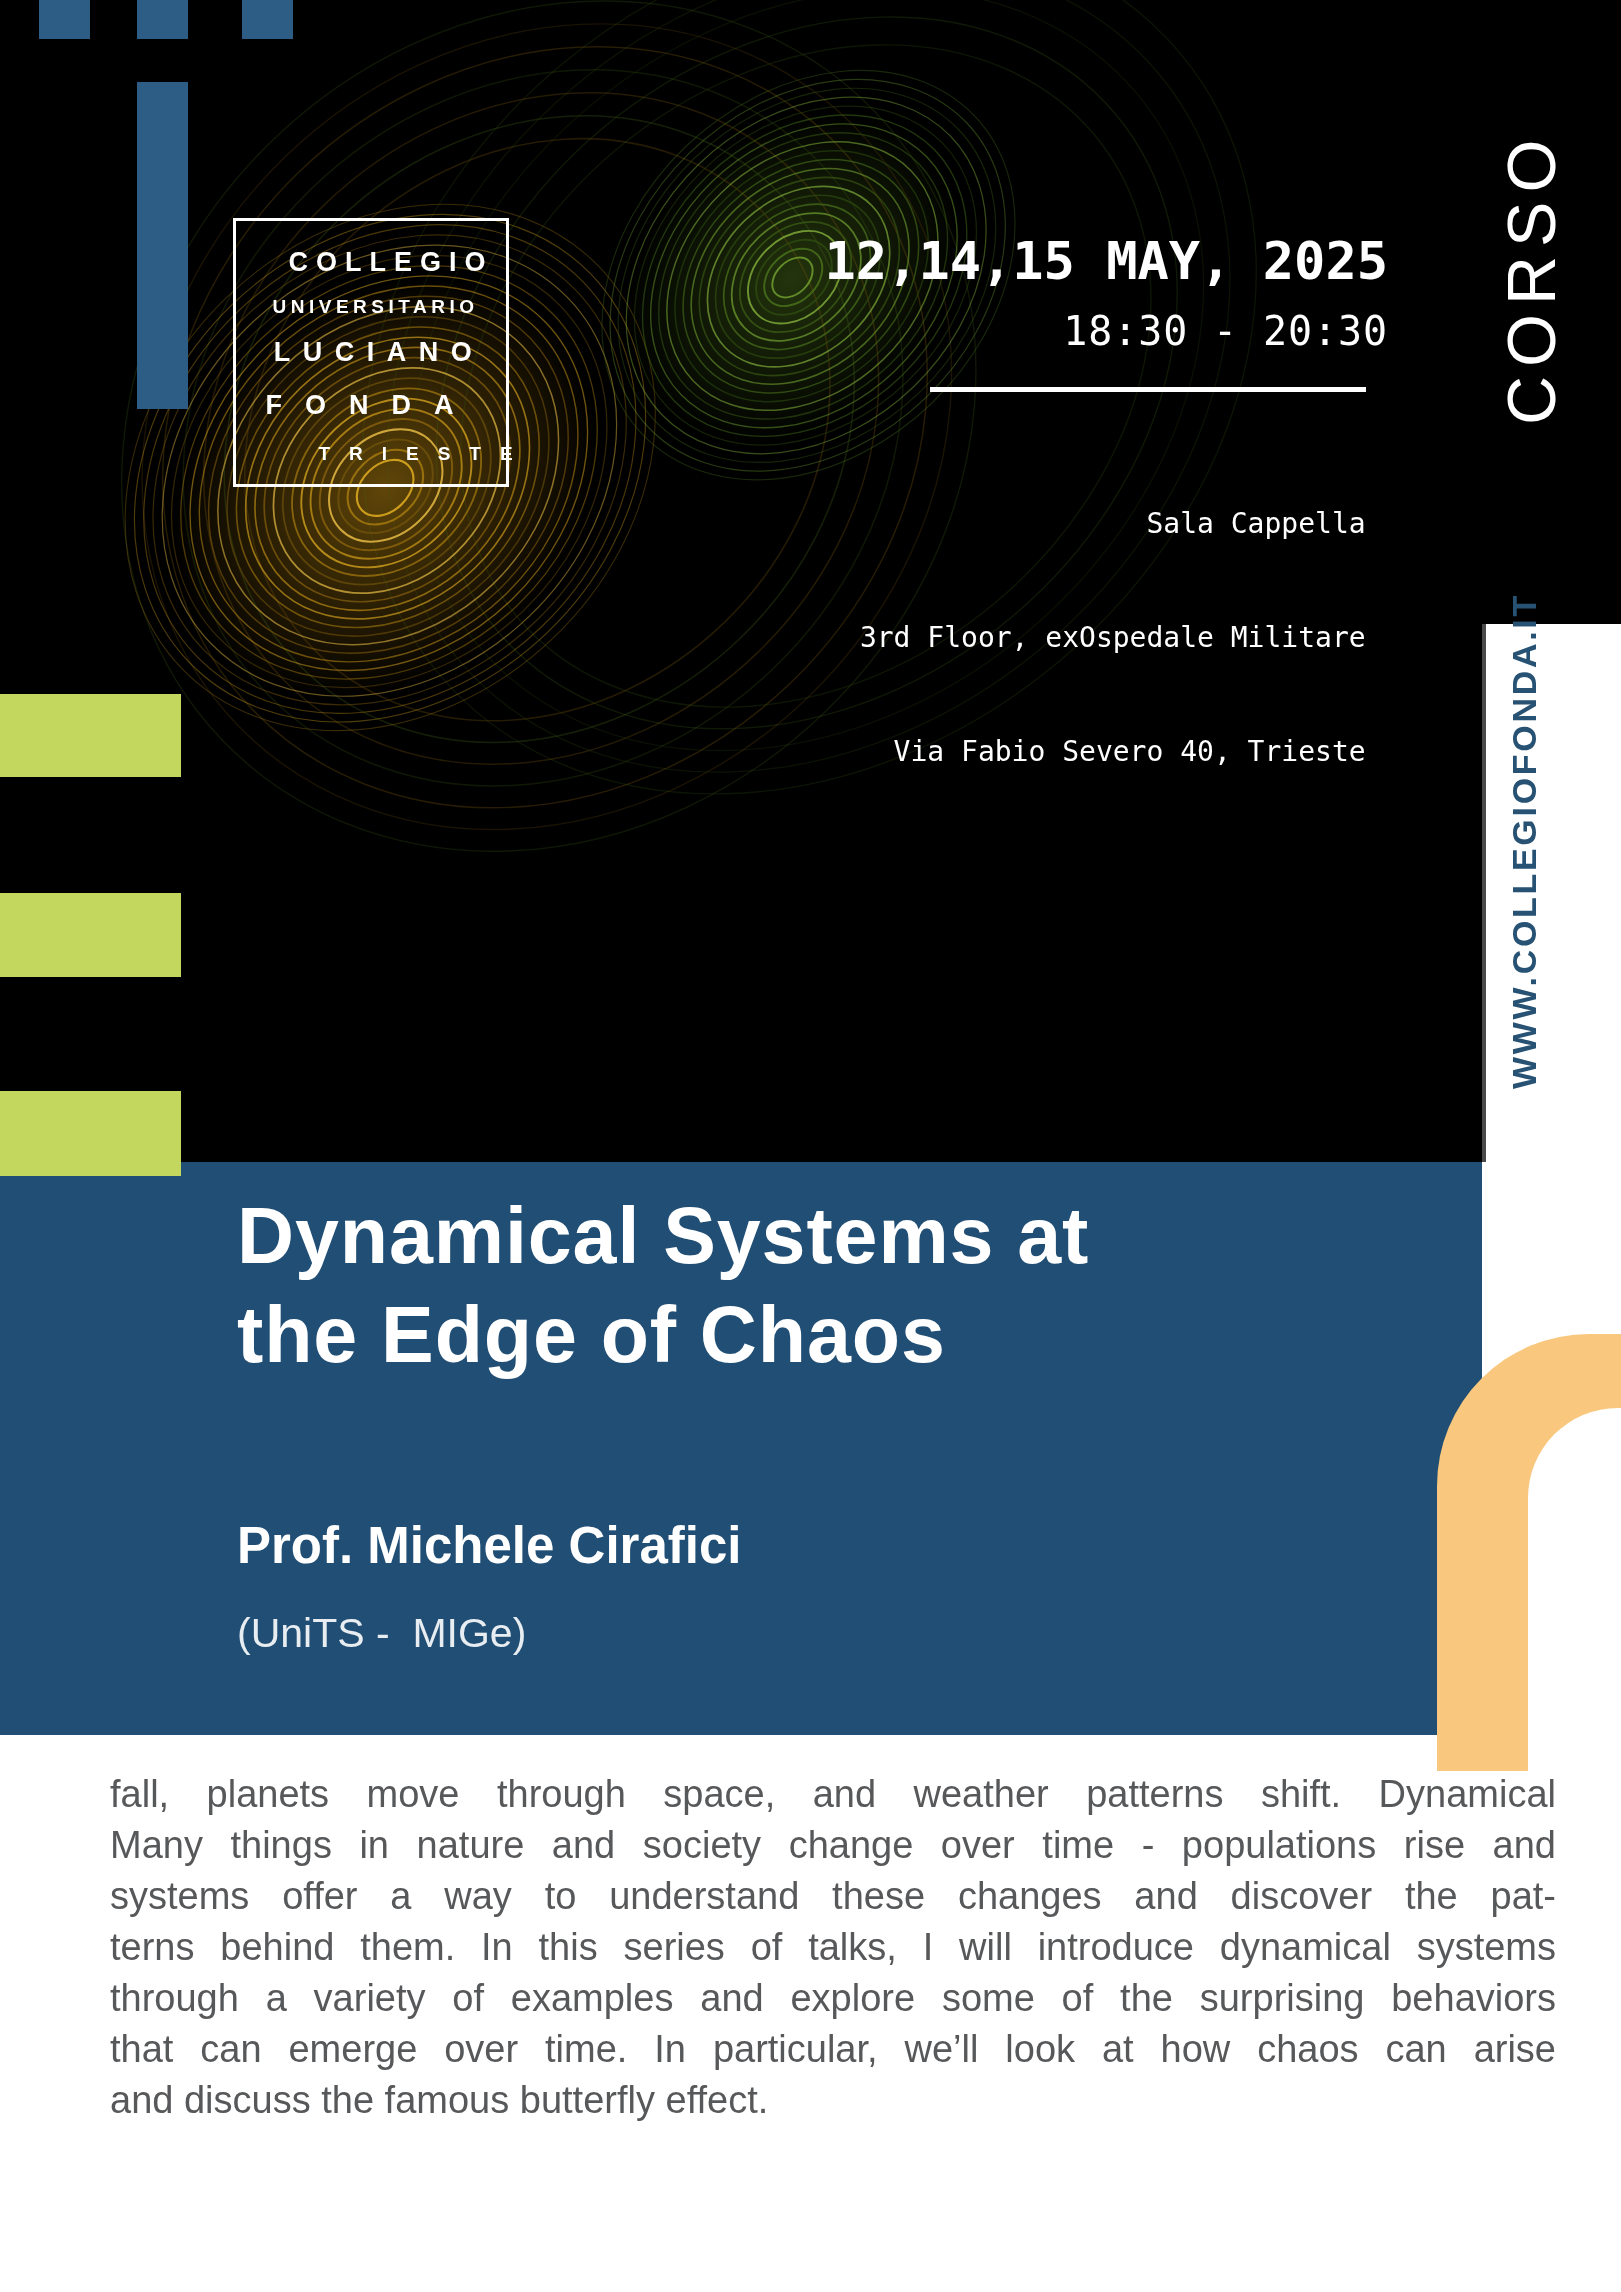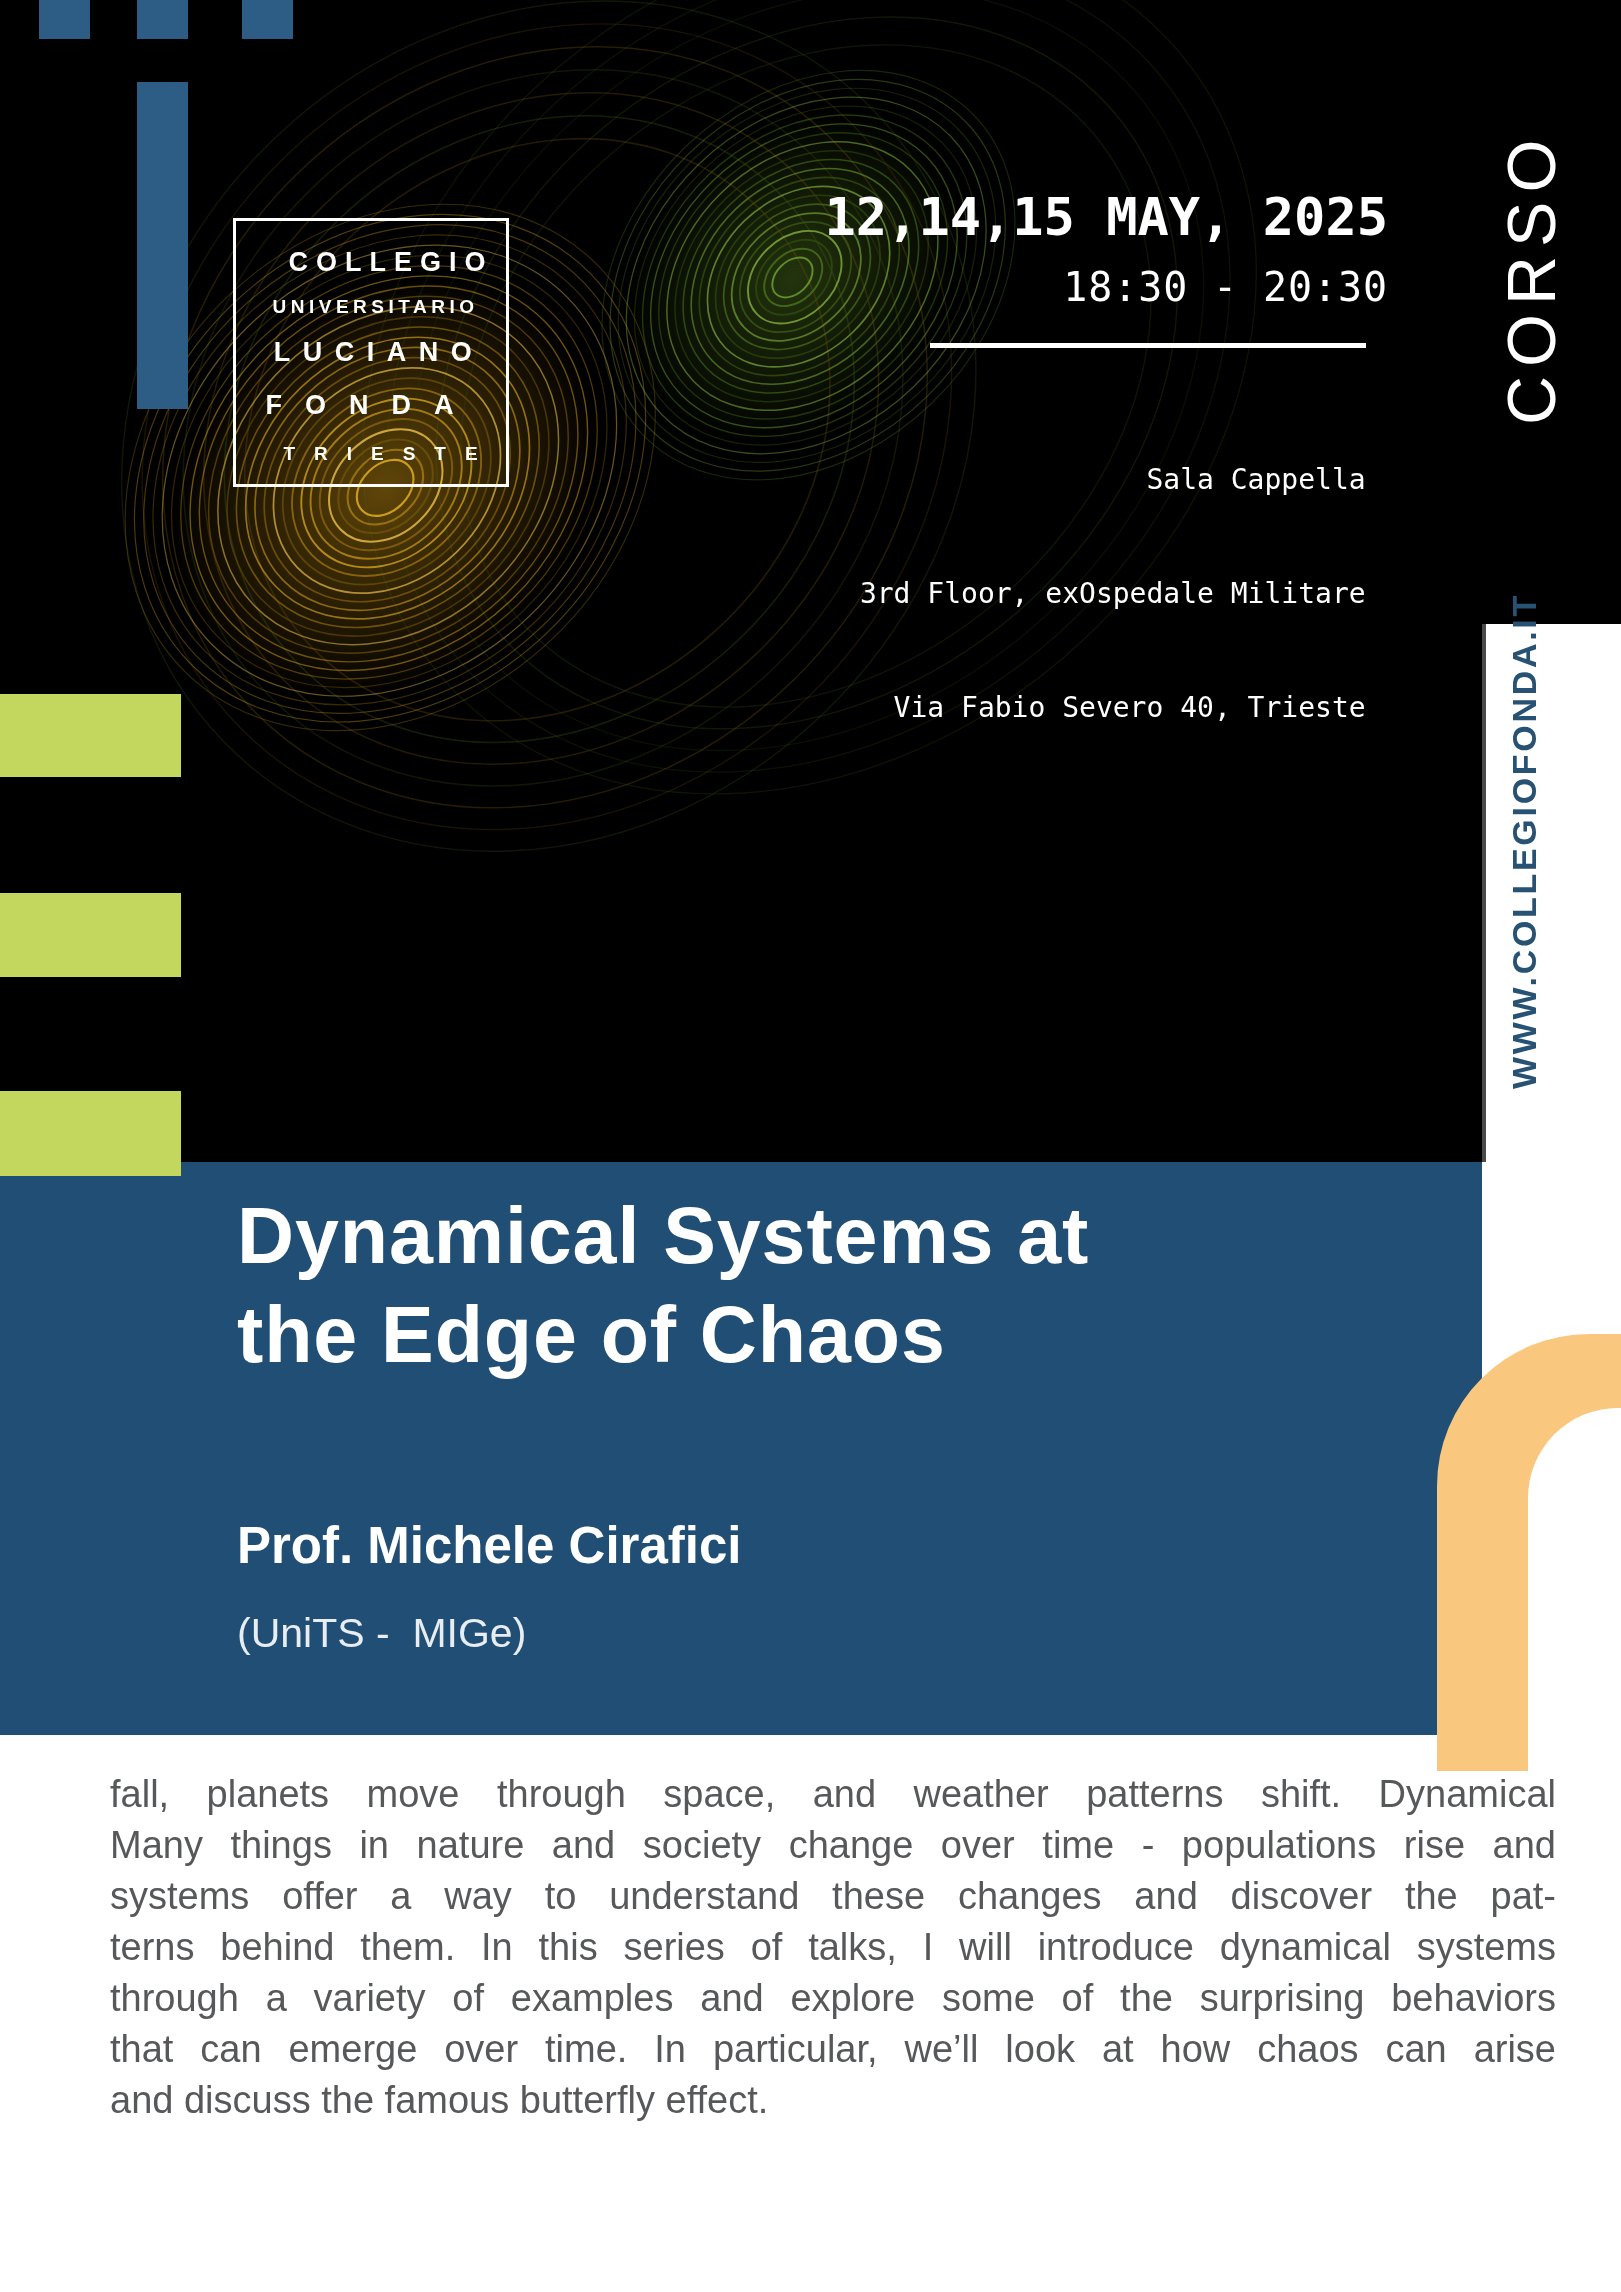--- a/index.html
+++ b/index.html
@@ -20,26 +20,26 @@
   .bar-blue{background:var(--bar-blue,#2d5c84);}
   .bar-green{background:var(--accent-green,#c3d65e);}
 
   
   .logo-box{left:233px;top:218px;width:270px;height:263px;border:3.6px solid #fff;color:#fff;}
   .logo-line{position:absolute;left:0;width:100%;text-align:center;white-space:nowrap;}
   .logo-l1{top:26px;font-size:27px;font-weight:bold;letter-spacing:8px;padding-left:20px;}
   .logo-l2{top:75px;font-size:19px;font-weight:bold;letter-spacing:4.5px;padding-left:4.5px;}
   .logo-l3{top:116px;font-size:27px;font-weight:bold;letter-spacing:12.5px;padding-left:8px;}
   .logo-l4{top:169px;font-size:27px;font-weight:bold;letter-spacing:23px;}
-  .logo-l5{top:222px;font-size:19px;font-weight:bold;letter-spacing:19px;padding-left:19px;}
+  .logo-l5{top:222px;font-size:19px;font-weight:bold;letter-spacing:19px;padding-left:19px;margin-left:35px;}
 
   
   .event-block{top:189px;right:233px;width:681px;text-align:right;color:#fff;
                font-family:"DejaVu Sans Mono", monospace;}
-  .event-dates{font-size:52px;font-weight:bold;line-height:57px;white-space:pre;}
+  .event-dates{font-size:52px;font-weight:bold;line-height:57px;white-space:pre;margin-top:44px;}
   .event-time{font-size:40px;line-height:47px;margin-top:18px;letter-spacing:0.9px;}
   .event-divider{display:inline-block;width:436px;height:5.4px;background:#fff;margin:32px 22.4px 0 0;}
   .event-venue{margin:34px 22.4px 0 0;font-size:28px;line-height:38px;white-space:pre;}
 
   
   .v-text{writing-mode:vertical-rl;transform:rotate(180deg);white-space:nowrap;}
   .corso{left:1492px;top:176px;height:249px;color:#fff;font-size:68px;letter-spacing:9px;}
   .site-url{left:1505px;top:665px;height:424px;color:var(--url-blue,#275273);
             font-size:34px;font-weight:bold;letter-spacing:2.7px;}
 

